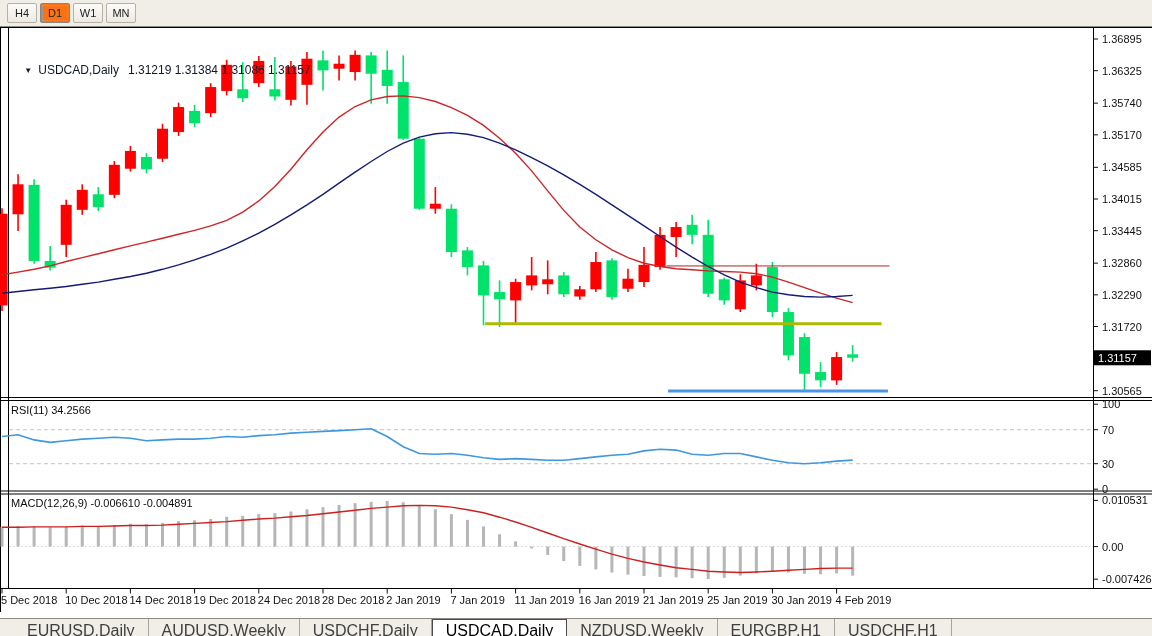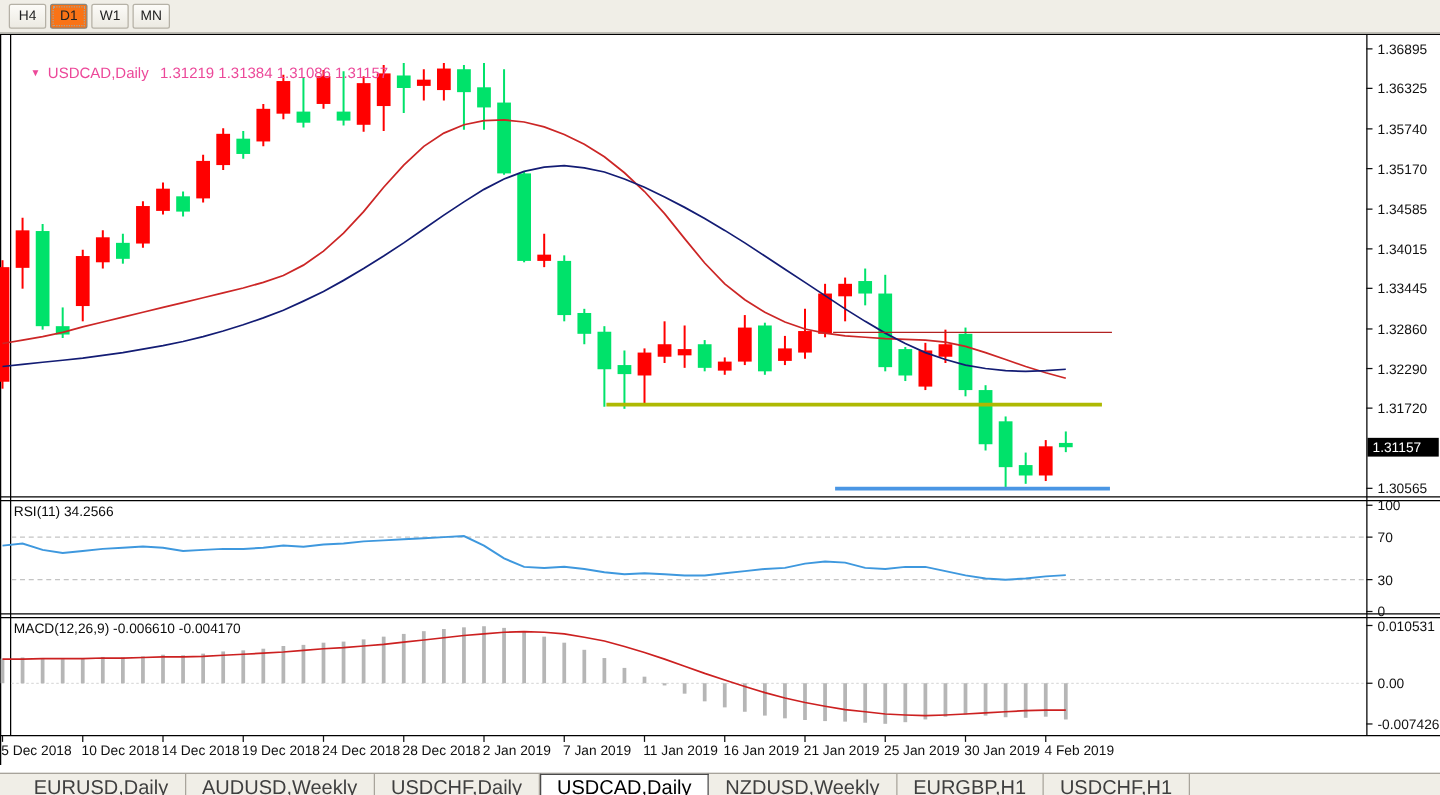--- a/index.html
+++ b/index.html
@@ -6,21 +6,21 @@
   body{width:1152px;height:636px;overflow:hidden;background:#fff;
        font-family:"Liberation Sans",sans-serif}
   .toolbar{height:27px;background:#f0eee7;border-bottom:1px solid #8e8b83;
            display:flex;align-items:center;padding-left:7px;gap:3px;box-sizing:border-box}
   .tfbtn{width:30px;height:20px;font-size:11px;font-family:inherit;color:#222;
          background:linear-gradient(#fcfbf8,#eceae2);border:1px solid #b5b1a6;
          border-radius:2px;padding:0;line-height:17px}
   .tfbtn.active{background:#f97316;border-color:#89867d;outline:1px dotted #a5a29a;outline-offset:-3px}
   .chart-area{position:relative;height:591px;background:#fff}
   .overlay{position:absolute;font-size:11px;color:#111;pointer-events:none;white-space:pre}
-  .title-overlay{top:10px;left:11px;font-size:12px;color:#ec4899}
+  .title-overlay{top:22px;left:11px;font-size:12px;color:#0f172a}
   .title-overlay .tri{font-size:8px;margin-right:6px;vertical-align:1px}
   .title-overlay .quote{margin-left:9px}
   .pane-label{color:#0c0c0c}
   .tabbar{height:24px;background:#f0eee7;border-top:1px solid #8e8b83;display:flex;
           align-items:stretch;padding-left:14px;font-size:16px;color:#3f3f3f;box-sizing:border-box}
   .tab{display:flex;align-items:center;padding:0 13px;border-right:1px solid #a8a49b;cursor:default}
   .tab.active{background:#fff;border:1px solid #4a4a4a;border-bottom:none;color:#000}
   svg{display:block}
   svg text{font-family:"Liberation Sans",sans-serif}
 </style>
@@ -296,21 +296,21 @@
         <line x1="772.4000000000001" y1="561.5" x2="772.4000000000001" y2="566.5" stroke="#111"></line>
         <text x="771.4000000000001" y="577" font-size="11" fill="#111111">30 Jan 2019</text>
         <line x1="836.6" y1="561.5" x2="836.6" y2="566.5" stroke="#111"></line>
         <text x="835.6" y="577" font-size="11" fill="#111111">4 Feb 2019</text>
       </g>
     </svg>
   <div class="overlay title-overlay">
     <span class="tri">▼</span><span>USDCAD,Daily</span><span class="quote">1.31219 1.31384 1.31086 1.31157</span>
   </div>
   <div class="overlay pane-label" style="top:377px;left:11px">RSI(11) 34.2566</div>
-  <div class="overlay pane-label" style="top:470px;left:11px">MACD(12,26,9) -0.006610 -0.004170</div>
+  <div class="overlay pane-label" style="top:470px;left:11px">MACD(12,26,9) -0.006610 -0.004891</div>
 </div>
 
 <div class="tabbar" id="tabbar">
     <div class="tab">EURUSD,Daily</div>
     <div class="tab">AUDUSD,Weekly</div>
     <div class="tab">USDCHF,Daily</div>
     <div class="tab active">USDCAD,Daily</div>
     <div class="tab">NZDUSD,Weekly</div>
     <div class="tab">EURGBP,H1</div>
     <div class="tab">USDCHF,H1</div>

